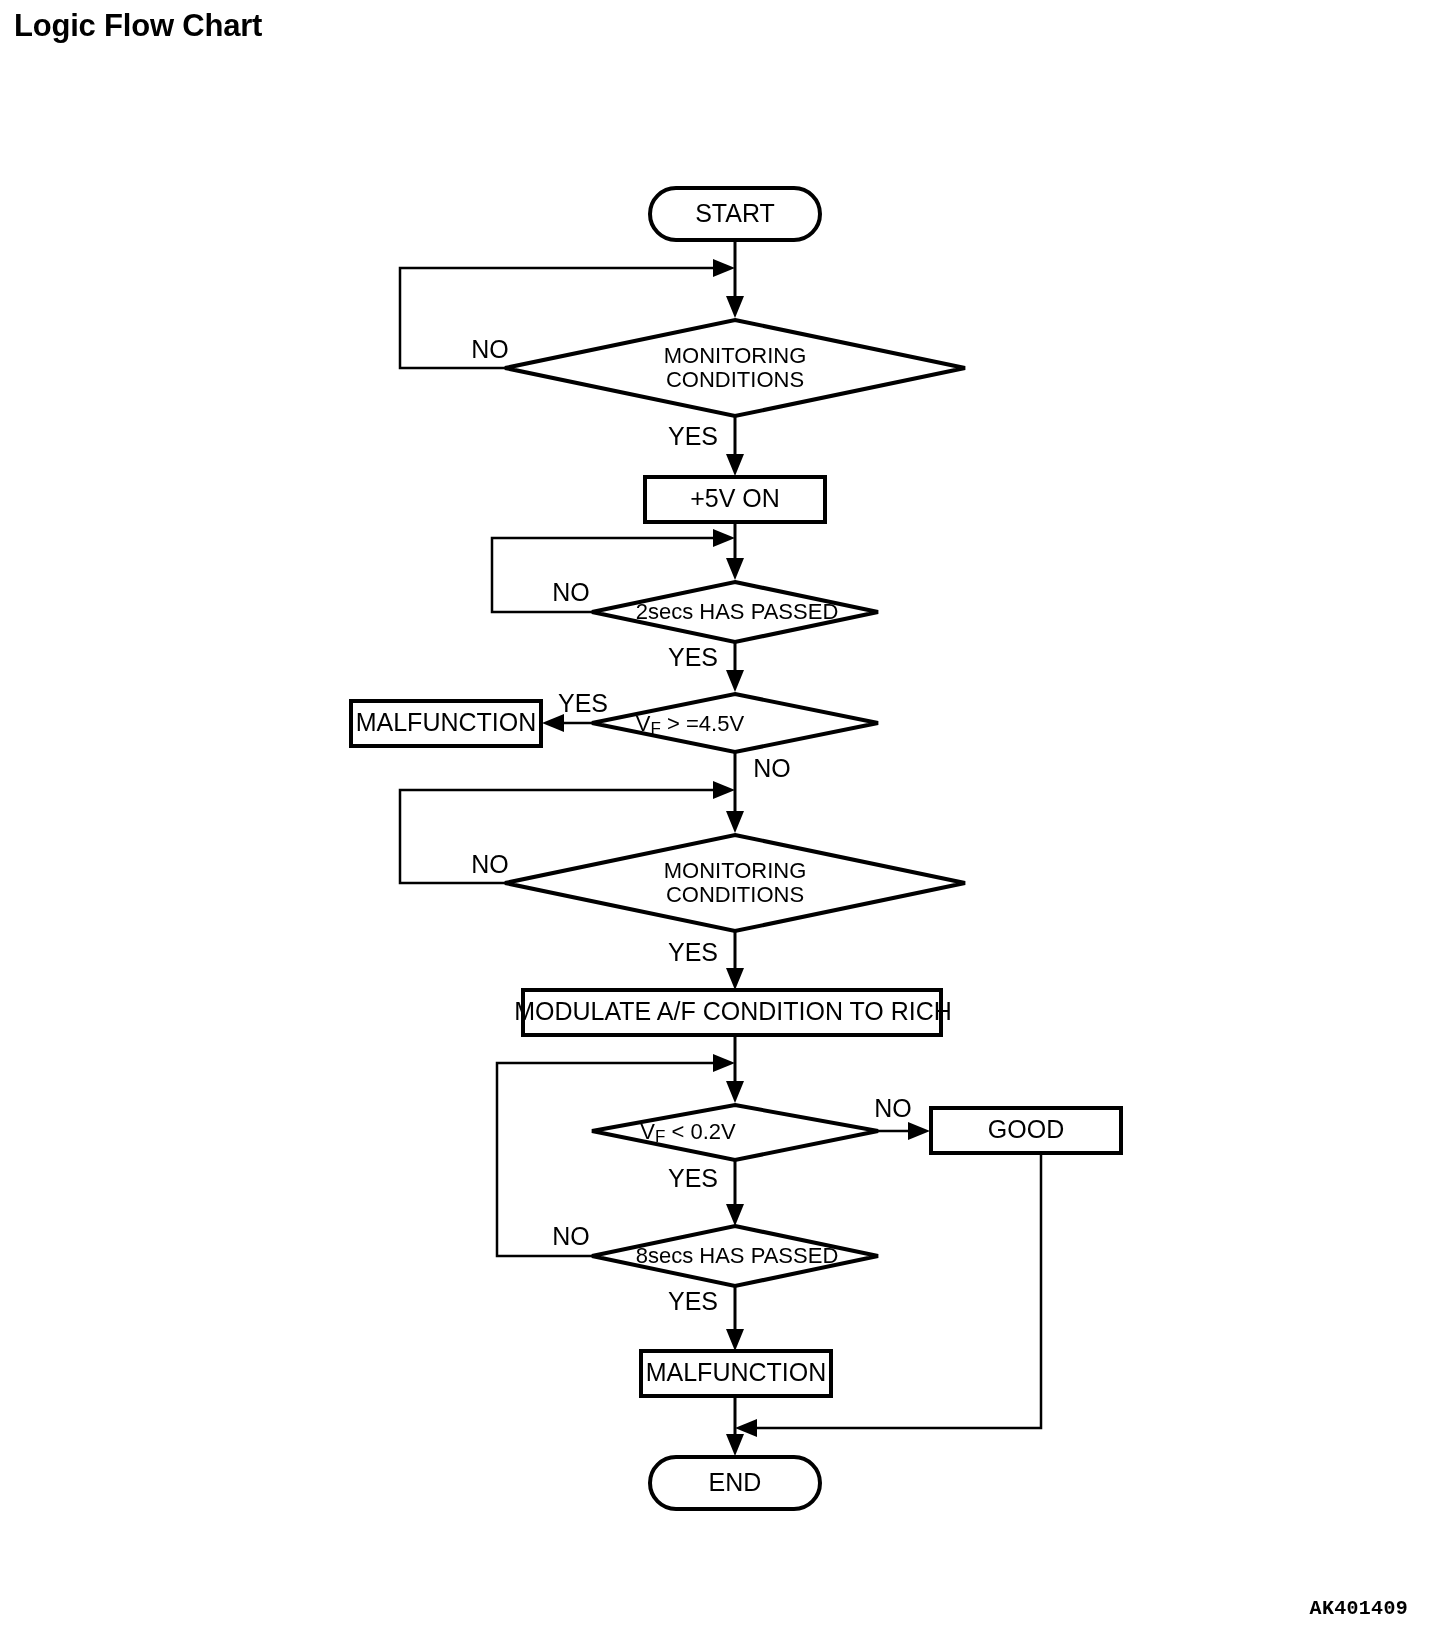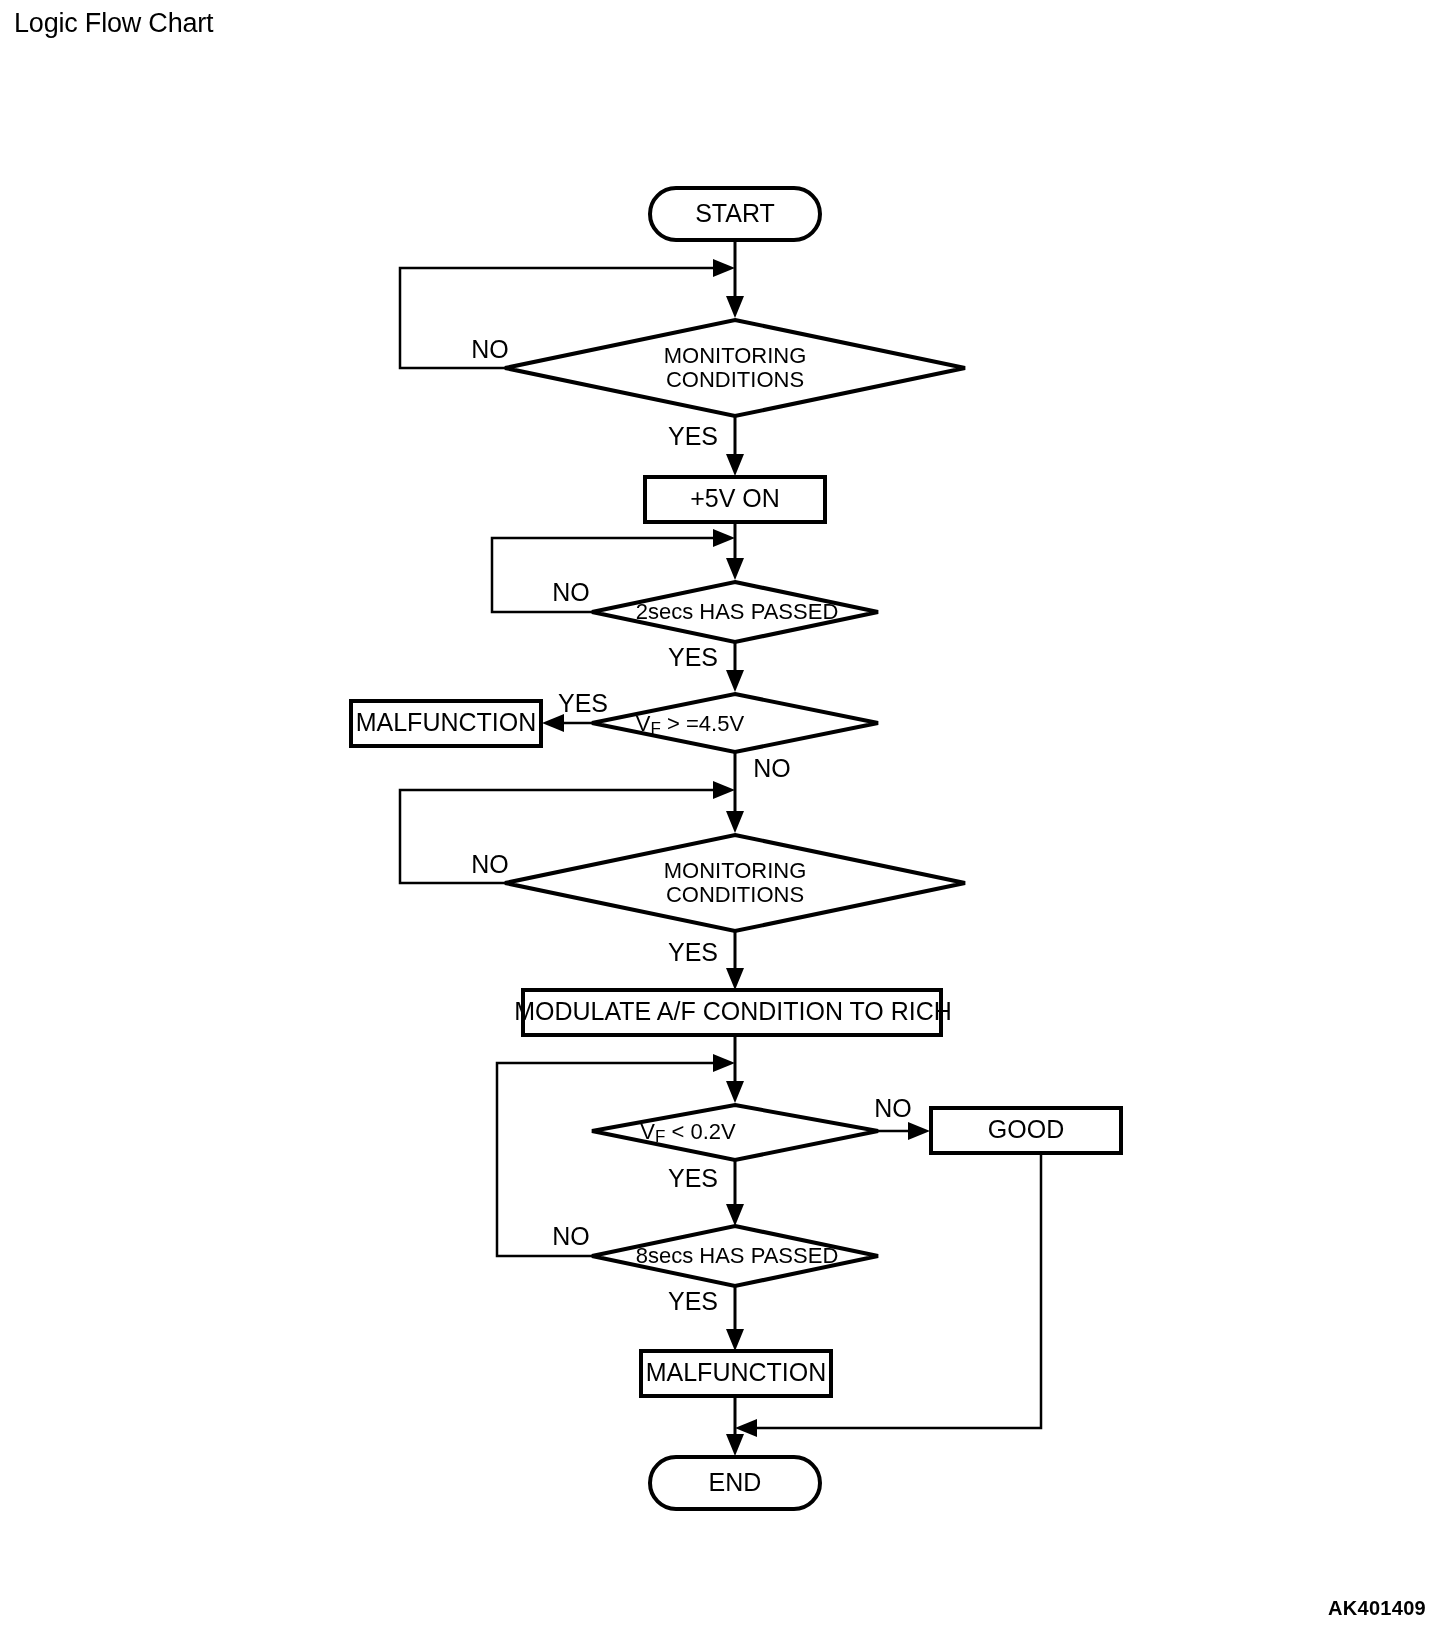--- a/index.html
+++ b/index.html
@@ -12,32 +12,33 @@
     height: 1630px;
     position: relative;
     font-family: "Liberation Sans", sans-serif;
     color: #000000;
     overflow: hidden;
   }
   #page-title {
     position: absolute;
     left: 14px;
     top: 8px;
-    font-size: 27px;
-    font-weight: normal;
+    font-size: 31px;
+    font-weight: bold;
     letter-spacing: -0.2px;
     white-space: nowrap;
   }
   #watermark {
     position: absolute;
-    right: 14px;
+    right: 32px;
     bottom: 10px;
     font-size: 20px;
     font-weight: bold;
     letter-spacing: 0.3px;
+    font-family: Liberation Mono, monospace;
   }
   #chart-svg {
     position: absolute;
     left: 0;
     top: 0;
   }
   .node-shape {
     fill: #ffffff;
     stroke: #000000;
     stroke-width: 4;

